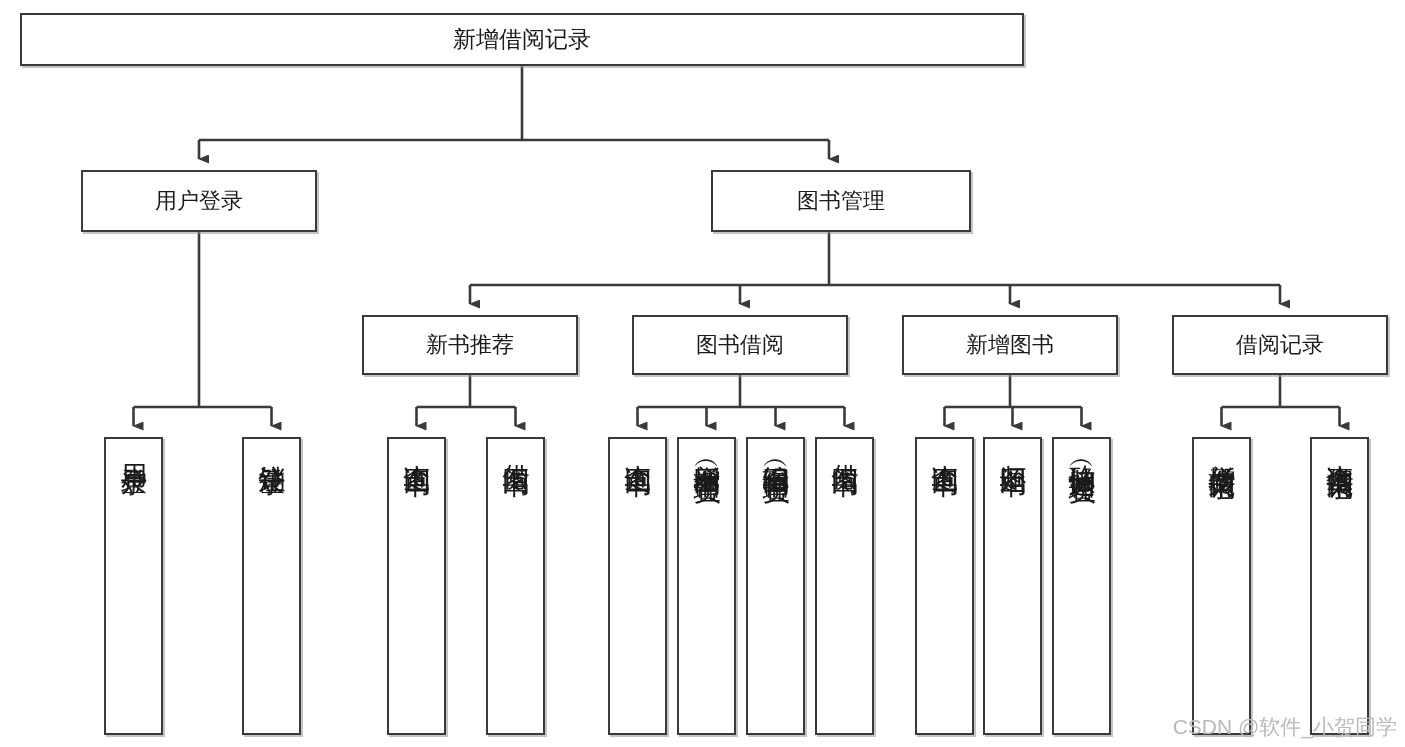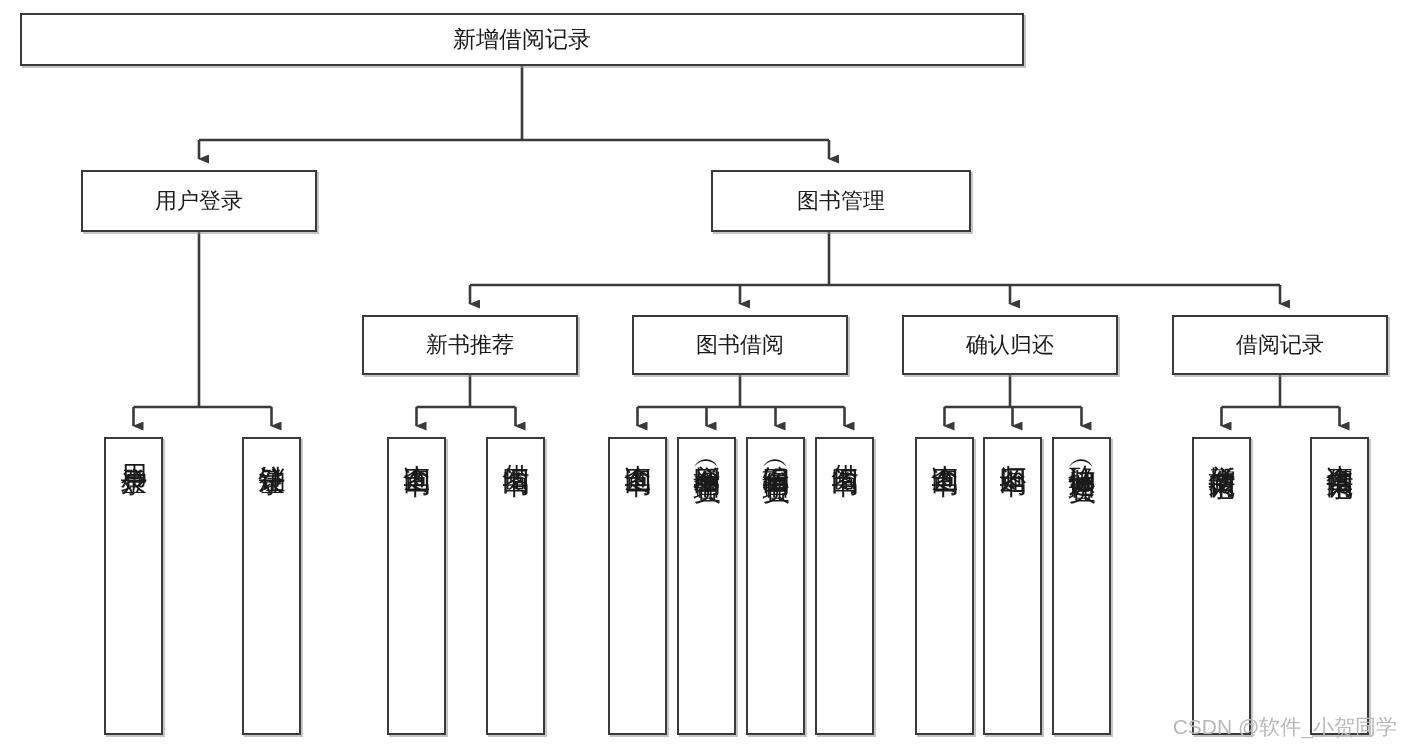--- a/index.html
+++ b/index.html
@@ -133,21 +133,21 @@
     <span class="node-label">图书管理</span>
   </div>
 
   <div class="node h" style="left: 362px; top: 315px; width: 216px; height: 60px;">
     <span class="node-label">新书推荐</span>
   </div>
   <div class="node h" style="left: 632px; top: 315px; width: 216px; height: 60px;">
     <span class="node-label">图书借阅</span>
   </div>
   <div class="node h" style="left: 902px; top: 315px; width: 216px; height: 60px;">
-    <span class="node-label">确认归还</span>
+    <span class="node-label">新增图书</span>
   </div>
   <div class="node h" style="left: 1172px; top: 315px; width: 216px; height: 60px; justify-content: center;">
     <span class="node-label">借阅记录</span>
   </div>
 
   <div class="node v" style="left: 104px; top: 437px; width: 59px; height: 298px;">
     <span class="node-label">用户登录</span>
   </div>
   <div class="node v" style="left: 242px; top: 437px; width: 59px; height: 298px;">
     <span class="node-label">注销登录</span>

